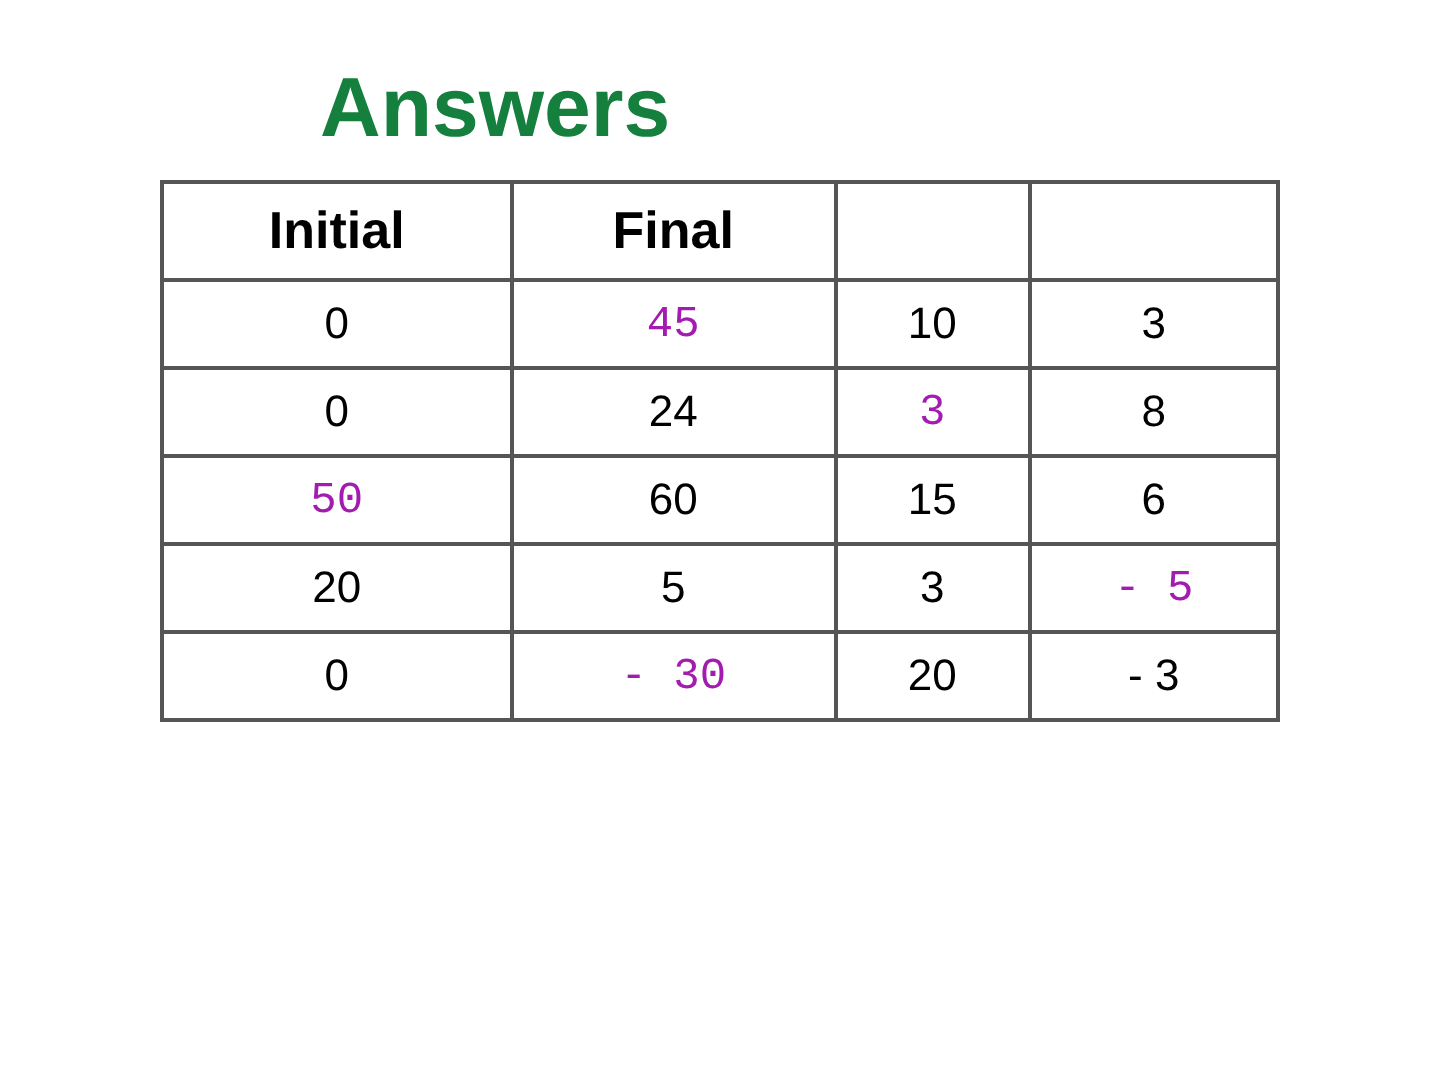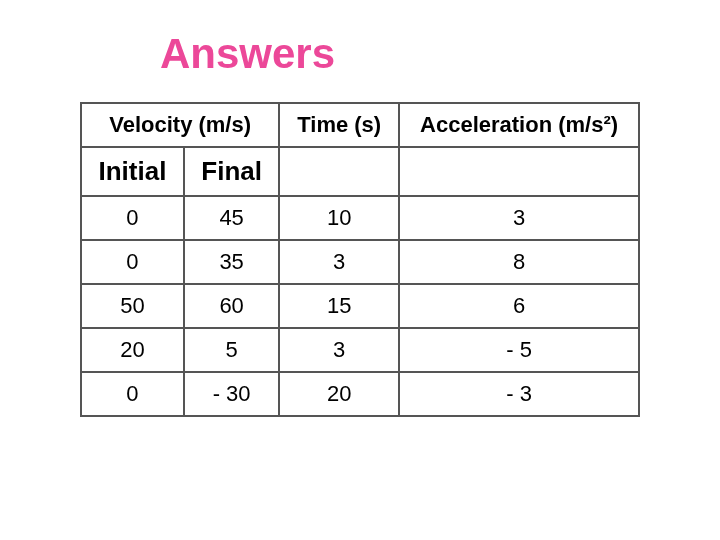--- a/index.html
+++ b/index.html
@@ -15,22 +15,22 @@
       font-family: Arial, sans-serif;
       display: flex;
       flex-direction: column;
       align-items: center;
       padding-top: 30px;
     }
 
     .page-title {
       font-size: 42px;
       font-weight: bold;
-      color: #ec4899;
-      margin-bottom: 24px;
+      color: #15803d;
+      margin-bottom: 12px;
       align-self: flex-start;
       margin-left: 160px;
     }
 
     .answers-table {
       border-collapse: collapse;
       width: 560px;
       font-size: 22px;
     }
 
@@ -56,52 +56,48 @@
       font-weight: bold;
       font-size: 22px;
     }
 
     .sub-header {
       font-weight: bold;
       font-size: 26px;
     }
 
     .red {
-      color: #000000;
+      color: #a21caf;
+      font-family: Liberation Mono, monospace;
     }
   </style>
 </head>
 <body>
 
 <h1 class="page-title">Answers</h1>
 
 <table class="answers-table">
   <thead>
-    <tr>
-      <td colspan="2" class="header-velocity">Velocity (m/s)</td>
-      <td class="header-time">Time (s)</td>
-      <td class="header-acceleration">Acceleration (m/s²)</td>
-    </tr>
     <tr>
       <td class="sub-header">Initial</td>
       <td class="sub-header">Final</td>
       <td></td>
       <td></td>
     </tr>
   </thead>
   <tbody id="table-body">
   <tr>
         <td>0</td>
         <td class="red">45</td>
         <td>10</td>
         <td>3</td>
       </tr>
       <tr>
         <td>0</td>
-        <td>35</td>
+        <td>24</td>
         <td class="red">3</td>
         <td>8</td>
       </tr>
       <tr>
         <td class="red">50</td>
         <td>60</td>
         <td>15</td>
         <td>6</td>
       </tr>
       <tr>

